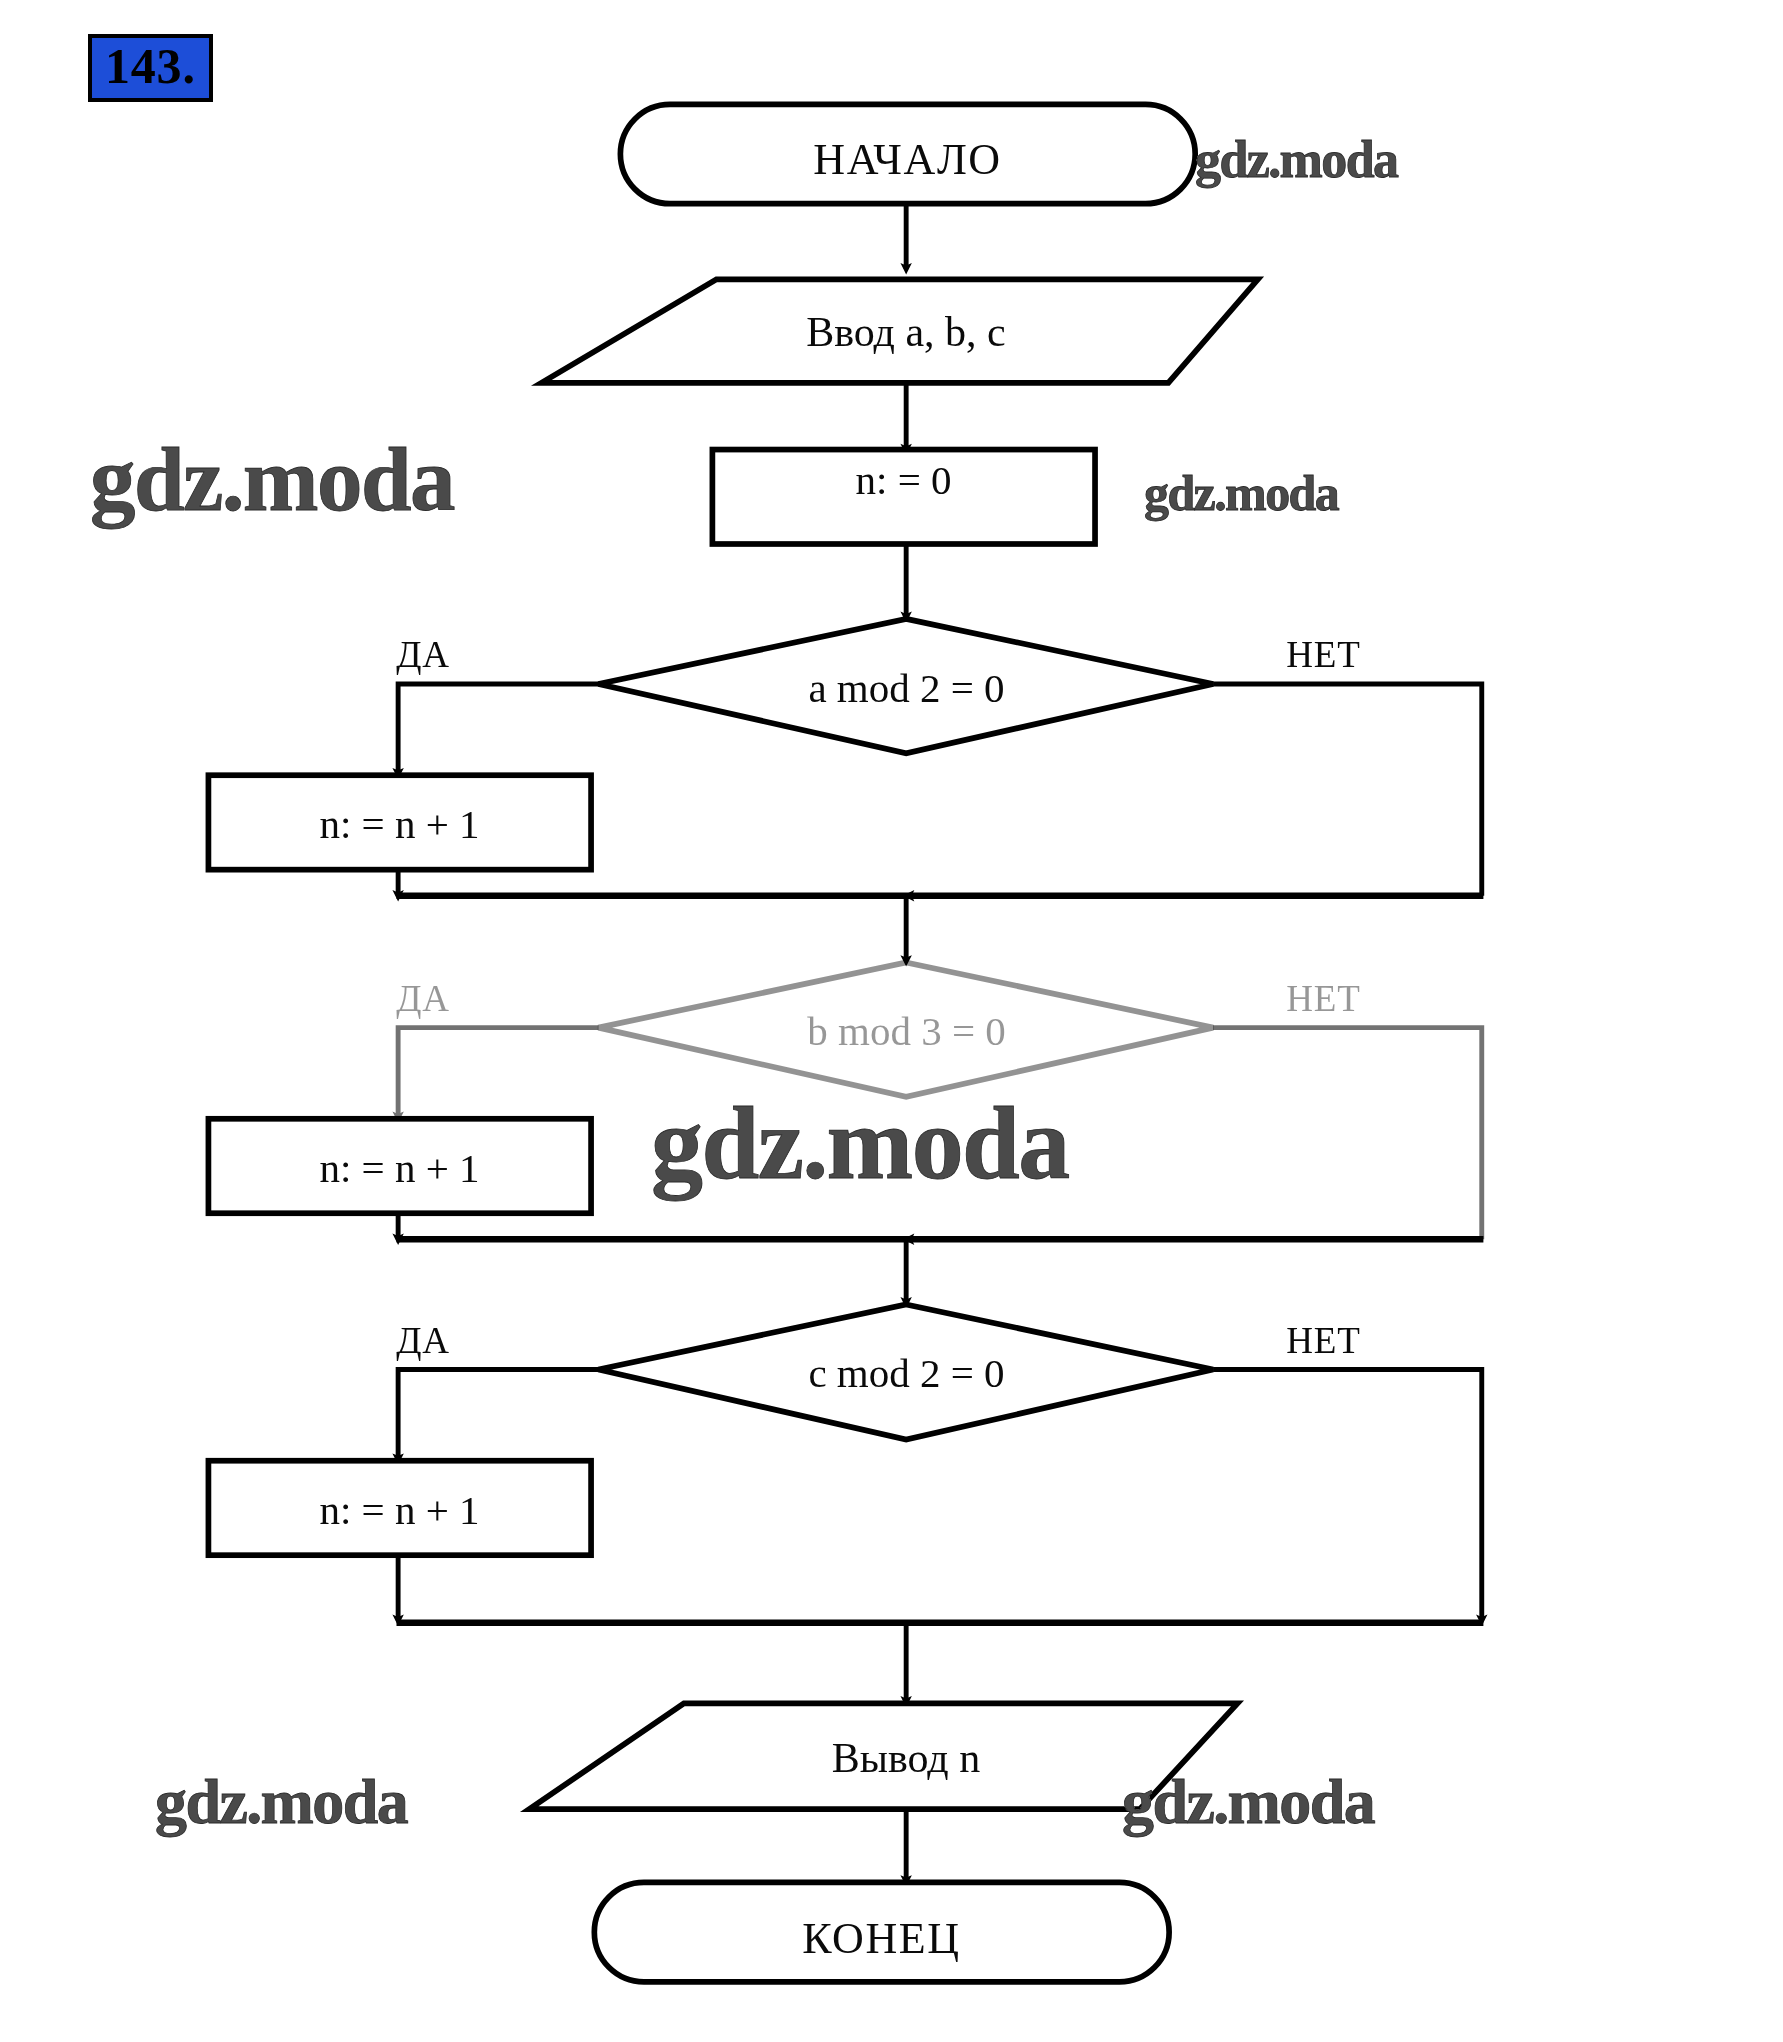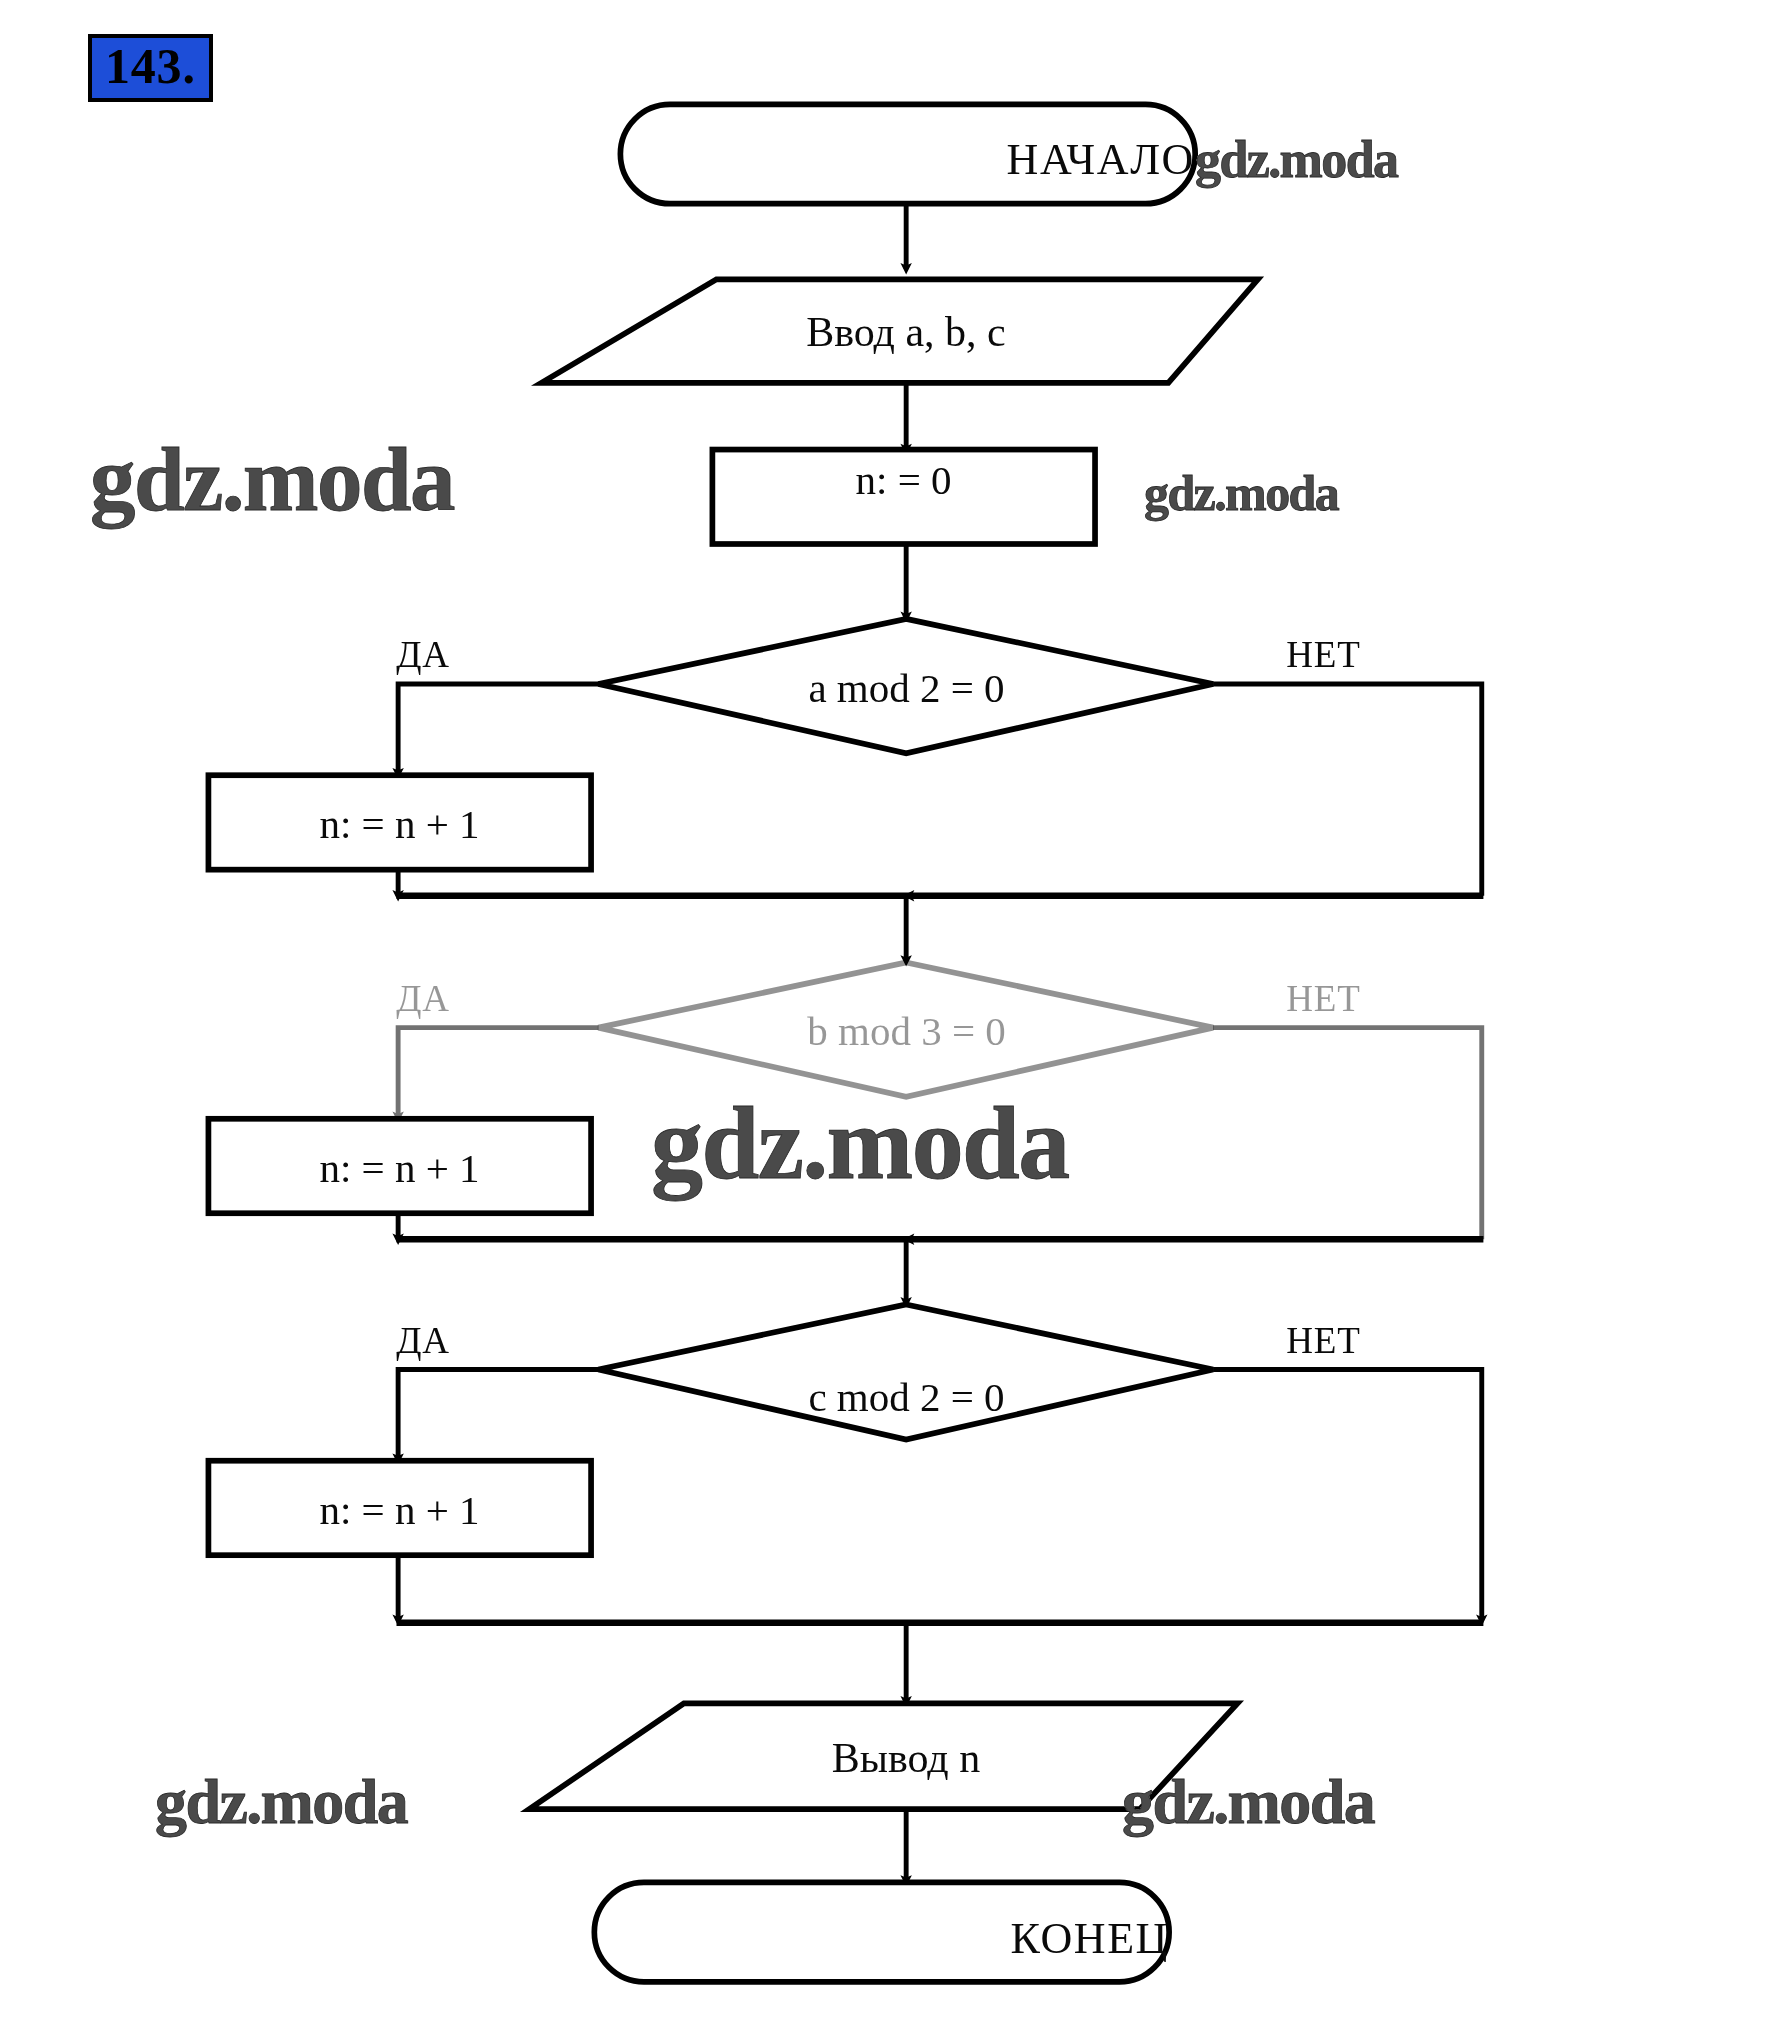--- a/index.html
+++ b/index.html
@@ -25,21 +25,21 @@
 
   
   .node-text{
     position:absolute;
     text-align:center;
     color:#0a0a0a;
     font-family:"Liberation Serif", serif;
     white-space:nowrap;
     pointer-events:none;
   }
-  .t-terminal{font-size:44px;letter-spacing:1.6px;text-align:right;}
+  .t-terminal{font-size:44px;letter-spacing:1.6px;}
   .t-io{font-size:42px;}
   .t-process{font-size:41px;}
   .t-decision{font-size:41px;}
   .t-branch{font-size:37px;letter-spacing:0.8px;}
 
   .faded{opacity:.42;}
 
   
   .wm{
     position:absolute;
@@ -147,21 +147,21 @@
   <div class="node-text t-branch" style="left:1246px;top:633px;width:155px;">НЕТ</div>
 
   <div class="node-text t-process" style="left:208px;top:800px;width:383px;">n: = n + 1</div>
 
   <div class="node-text t-decision faded" style="left:703px;top:1007px;width:407px;">b mod 3 = 0</div>
   <div class="node-text t-branch faded" style="left:358px;top:977px;width:130px;">ДА</div>
   <div class="node-text t-branch faded" style="left:1246px;top:977px;width:155px;">НЕТ</div>
 
   <div class="node-text t-process" style="left:208px;top:1144px;width:383px;">n: = n + 1</div>
 
-  <div class="node-text t-decision" style="left:703px;top:1349px;width:407px;margin-top:24px;">c mod 2 = 0</div>
+  <div class="node-text t-decision" style="left:703px;top:1349px;width:407px;">c mod 2 = 0</div>
   <div class="node-text t-branch" style="left:358px;top:1319px;width:130px;">ДА</div>
   <div class="node-text t-branch" style="left:1246px;top:1319px;width:155px;">НЕТ</div>
 
   <div class="node-text t-process" style="left:208px;top:1486px;width:383px;">n: = n + 1</div>
 
   <div class="node-text t-terminal" style="left:594px;top:1913px;width:575px;">КОНЕЦ</div>
 
   <div class="node-text t-io" style="left:621px;top:1734px;width:570px;">Вывод n</div>
 
   <div class="wm" style="left:1195px;top:130px;font-size:52px;">gdz.moda</div>

